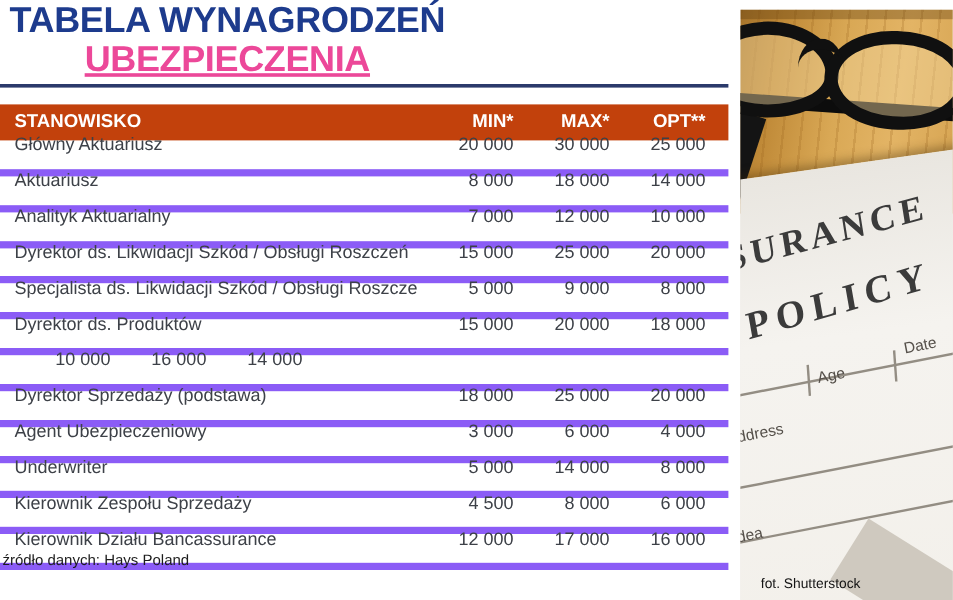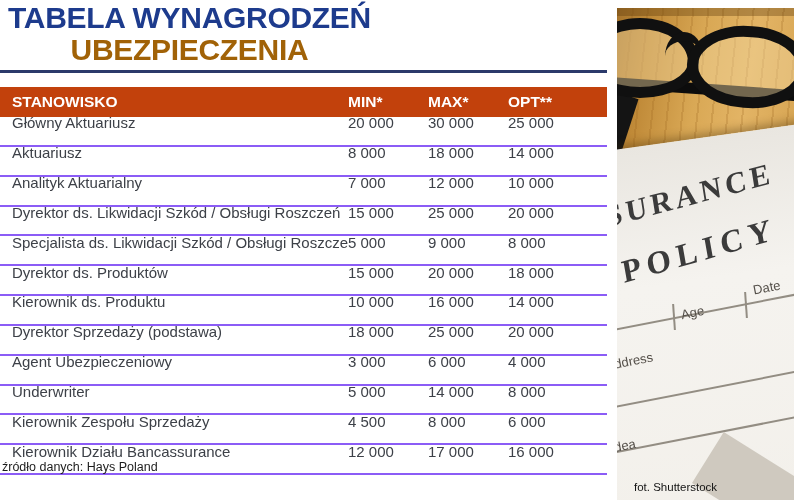--- a/index.html
+++ b/index.html
@@ -6,35 +6,35 @@
   body{
     width:794px;height:500px;position:relative;overflow:hidden;
     background:#ffffff;
     font-family:"Liberation Sans", sans-serif;
   }
 
   
   .title-block{position:absolute;left:8px;top:2px;text-align:center;}
   .title-line{margin:0;font-size:30px;line-height:32px;font-weight:bold;letter-spacing:-0.3px;}
   .title-line.l1{color:#1d3b8d;}
-  .title-line.l2{color:#a16207;}
+  .title-line.l2{color:#ec4899;text-decoration:underline;}
   .title-rule{position:absolute;left:0;top:70px;width:607px;height:3px;background:#2b3a6b;}
 
   
   .salary-table{position:absolute;left:0;top:87px;width:607px;}
   .thead{
     height:30px;background:#c2410c;color:#ffffff;font-weight:bold;font-size:15.5px;
     display:flex;align-items:center;padding:0 19px 0 12px;box-sizing:border-box;
   }
   .col-pos{flex:1;text-align:left;white-space:nowrap;overflow:hidden;}
-  .col-num{width:80px;white-space:nowrap;}
+  .col-num{width:80px;text-align:right;white-space:nowrap;}
   .trow{
     height:29.85px;display:flex;align-items:center;
     padding:0 19px 16px 12px;box-sizing:border-box;
-    border-bottom:2px solid #8b5cf6;
+    border-bottom:6px solid #8b5cf6;
     font-size:15px;color:#3d4148;
   }
 
   .source-note{position:absolute;left:2px;top:460px;font-size:12.5px;color:#1c1c1c;}
 
   
   .photo{position:absolute;left:617px;top:8px;width:177px;height:492px;margin:0;overflow:hidden;background:#edeae4;}
   .wood{
     position:absolute;left:0;top:0;width:100%;height:170px;
     background:
@@ -128,21 +128,20 @@
     <span class="col-num">9 000</span>
     <span class="col-num">8 000</span>
   </div>
   <div class="trow">
     <span class="col-pos">Dyrektor ds. Produktów</span>
     <span class="col-num">15 000</span>
     <span class="col-num">20 000</span>
     <span class="col-num">18 000</span>
   </div>
   <div class="trow">
-    <span class="col-pos">Kierownik ds. Produktu</span>
     <span class="col-num">10 000</span>
     <span class="col-num">16 000</span>
     <span class="col-num">14 000</span>
   </div>
   <div class="trow">
     <span class="col-pos">Dyrektor Sprzedaży (podstawa)</span>
     <span class="col-num">18 000</span>
     <span class="col-num">25 000</span>
     <span class="col-num">20 000</span>
   </div>

